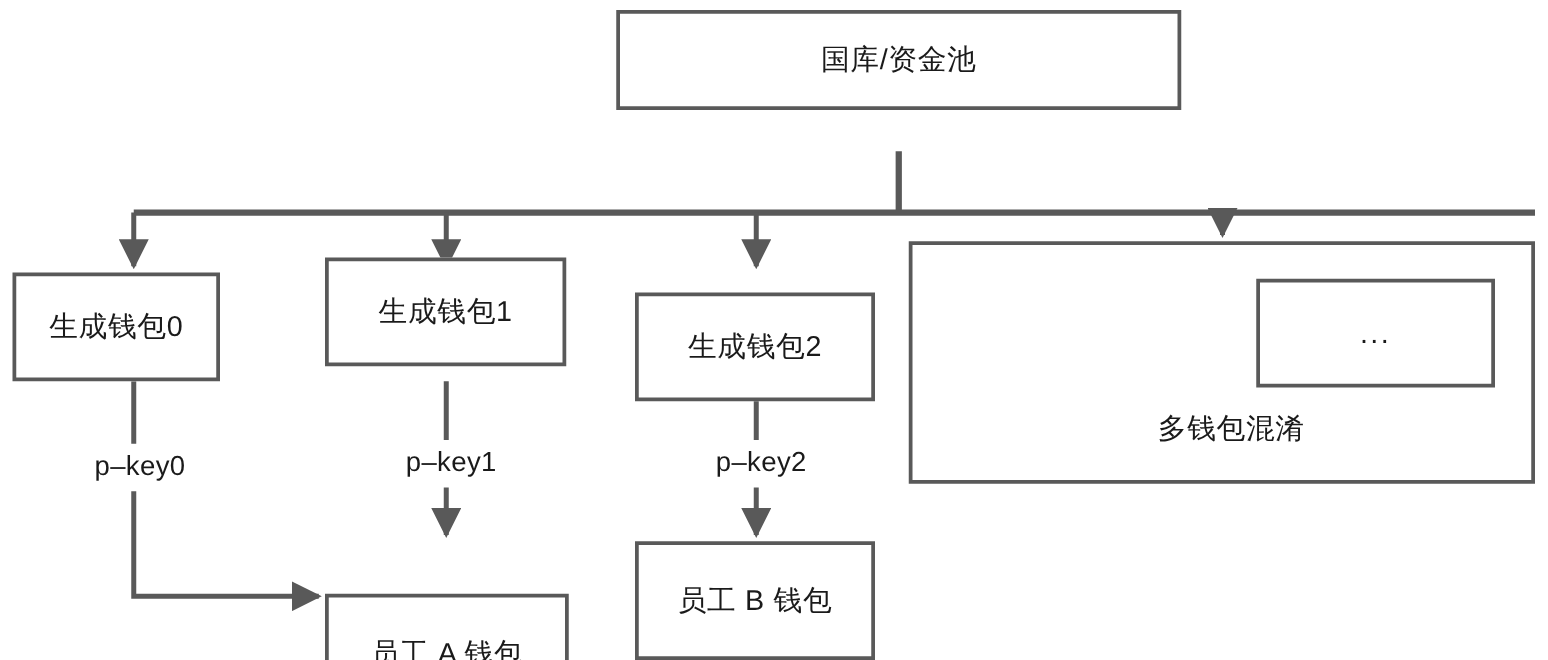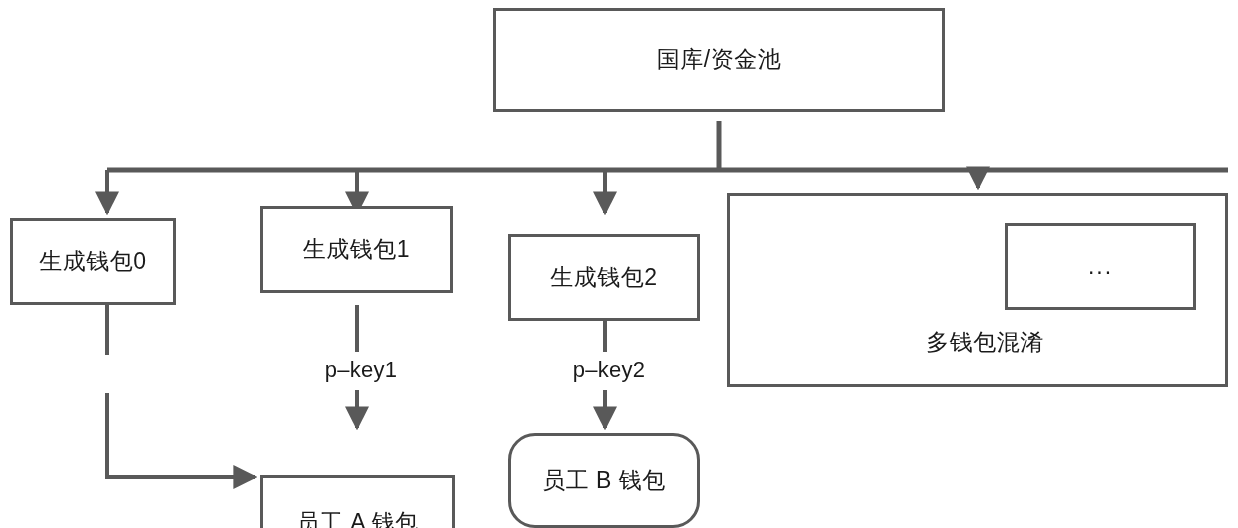--- a/index.html
+++ b/index.html
@@ -98,44 +98,45 @@
 
     <path d="M 357 305 L 357 352" fill="none" stroke="#595959" stroke-width="4"></path>
 
     <path d="M 357 390 L 357 428" fill="none" stroke="#595959" stroke-width="4" marker-end="url(#arrow)"></path>
 
     <path d="M 605 305 L 605 352" fill="none" stroke="#595959" stroke-width="4"></path>
 
     <path d="M 605 390 L 605 428" fill="none" stroke="#595959" stroke-width="4" marker-end="url(#arrow)"></path>
   </svg>
 
-  <div class="node" style="left:493px; top:8px; width:452px; height:104px;">
+  <div class="node" style="left:493px; top:8px; width:452px; height:80px;">
     <span>国库/资金池</span>
   </div>
 
   <div class="node" style="left:10px; top:218px; width:166px; height:87px;">
     <span>生成钱包0</span>
   </div>
   <div class="node" style="left:260px; top:206px; width:193px; height:87px;">
     <span>生成钱包1</span>
   </div>
   <div class="node" style="left:508px; top:234px; width:192px; height:87px;">
     <span>生成钱包2</span>
   </div>
 
   <div class="group-node" style="left:727px; top:193px; width:501px; height:194px;">
     <div class="node ellipsis-node" style="left:275px; top:27px; width:191px; height:87px;">
       <span>...</span>
     </div>
     <div class="group-label" style="top:131px;">多钱包混淆</div>
   </div>
 
+  <div class="edge-label" style="left:48px; top:360px; width:120px;">p–key0</div>
   <div class="edge-label" style="left:297px; top:357px; width:120px;">p–key1</div>
   <div class="edge-label" style="left:545px; top:357px; width:120px;">p–key2</div>
 
   <div class="node" style="left:260px; top:433px; width:195px; height:95px;margin-top:42px;">
     <span>员工 A 钱包</span>
   </div>
-  <div class="node" style="left:508px; top:433px; width:192px; height:95px;border-radius:27px;">
+  <div class="node" style="left:508px; top:433px; width:192px; height:95px;">
     <span>员工 B 钱包</span>
   </div>
 
 </div>
 
 </body></html>

